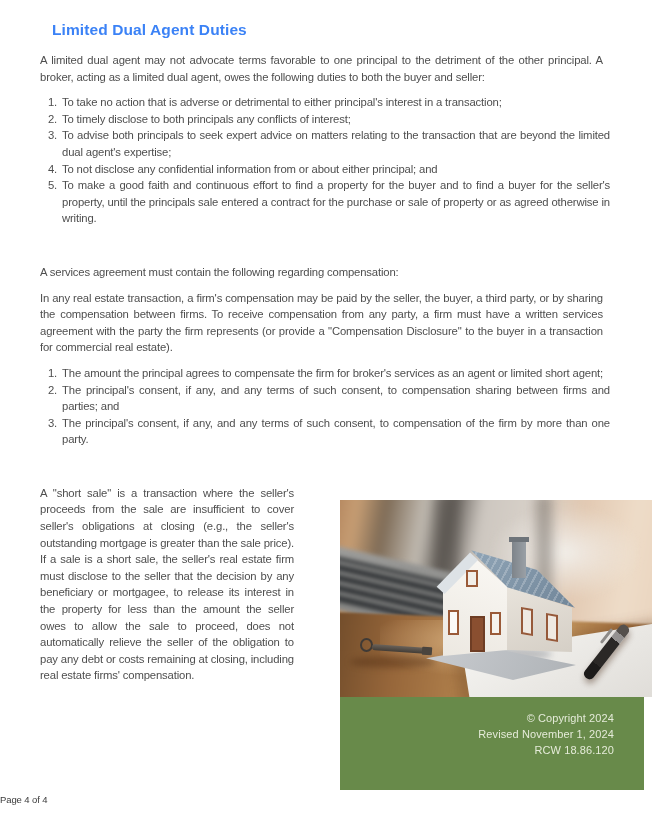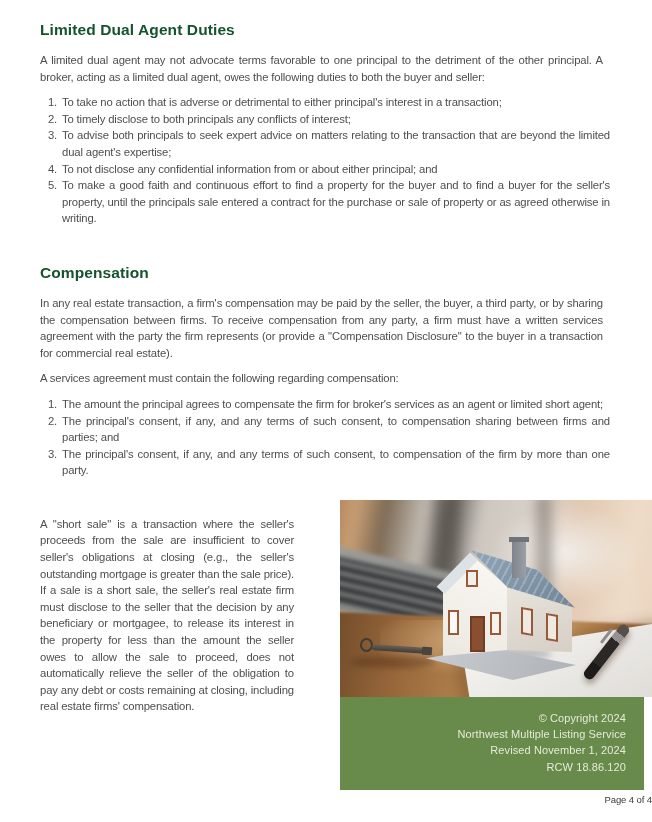--- a/index.html
+++ b/index.html
@@ -1,21 +1,21 @@
 <!DOCTYPE html>
 <html><head>
 <meta charset="utf-8">
 <style>
   * { margin:0; padding:0; box-sizing:border-box; }
   html,body { width:652px; height:822px; background:#ffffff; }
   body { font-family:"Liberation Sans", sans-serif; position:relative; overflow:hidden; }
 
   .content { position:absolute; left:40px; top:21px; width:570px; color:#4e4e4e; }
 
-  h2 { font-size:15.5px; font-weight:bold; color:#14532d; margin:0 0 13px 0; letter-spacing:.1px; }
+  h2 { font-size:15.5px; font-weight:bold; color:#3b82f6; margin:0 0 13px 12px; letter-spacing:.1px; }
   .sec { margin-top:37px; }
   .sec:first-child { margin-top:0; }
 
   p, ol { font-size:11.3px; line-height:16.6px; letter-spacing:-0.15px; text-align:justify; color:#4e4e4e; }
   p { margin:0 7px 9px 0; }
   ol { margin:0; padding-left:20px; }
   ol li { padding-left:2px; }
 
   .narrow { width:254px; }
 
@@ -82,46 +82,45 @@
   .h-chimney { left:86px; top:6px; width:14px; height:38px; background:linear-gradient(90deg,#7e848a,#9aa0a6); }
   .h-chimney-cap { left:83px; top:3px; width:20px; height:5px; background:#6e747a; }
   .h-gablewin { left:40px; top:36px; width:12px; height:17px; border:2px solid #9a5a38; background:#f2eee8; }
   .h-door { left:44px; top:82px; width:15px; height:36px; background:#8a4f30; border:2px solid #6e3d24; }
   .h-win1 { left:22px; top:76px; width:11px; height:25px; border:2px solid #9a5a38; background:#fbfaf8; }
   .h-win2 { left:64px; top:78px; width:11px; height:23px; border:2px solid #9a5a38; background:#f6f3ee; }
   .h-swin1 { left:95px; top:74px; width:12px; height:27px; border:2px solid #96593a; background:#efe9e2; transform:skewY(10deg); }
   .h-swin2 { left:120px; top:80px; width:12px; height:27px; border:2px solid #96593a; background:#efe9e2; transform:skewY(10deg); }
 
   .copyright { width:304px; height:93px; background:#688a4a; color:#e5ebd9; text-align:right;
-    padding:13px 18px 0 0; font-size:11px; line-height:16.2px; letter-spacing:.1px; }
+    padding:13px 30px 0 0; font-size:11px; line-height:16.2px; letter-spacing:.1px; }
 
-  .page-footer { position:absolute; left:0; top:794px; width:652px; text-align:right;
+  .page-footer { position:absolute; left:0; top:794px; width:652px; text-align:left;
     font-size:9.5px; color:#3b3b3b; letter-spacing:-0.1px; }
 </style>
 </head>
 <body>
 
 <div class="content">
 
   <div class="sec">
     <h2>Limited Dual Agent Duties</h2>
     <p>A limited dual agent may not advocate terms favorable to one principal to the detriment of the other principal. A broker, acting as a limited dual agent, owes the following duties to both the buyer and seller:</p>
     <ol>
       <li>To take no action that is adverse or detrimental to either principal's interest in a transaction;</li>
       <li>To timely disclose to both principals any conflicts of interest;</li>
       <li>To advise both principals to seek expert advice on matters relating to the transaction that are beyond the limited dual agent's expertise;</li>
       <li>To not disclose any confidential information from or about either principal; and</li>
       <li>To make a good faith and continuous effort to find a property for the buyer and to find a buyer for the seller's property, until the principals sale entered a contract for the purchase or sale of property or as agreed otherwise in writing.</li>
     </ol>
   </div>
 
   <div class="sec">
-    <h2>Compensation</h2>
+    <p>A services agreement must contain the following regarding compensation:</p>
     <p>In any real estate transaction, a firm's compensation may be paid by the seller, the buyer, a third party, or by sharing the compensation between firms. To receive compensation from any party, a firm must have a written services agreement with the party the firm represents (or provide a "Compensation Disclosure" to the buyer in a transaction for commercial real estate).</p>
-    <p>A services agreement must contain the following regarding compensation:</p>
     <ol>
       <li>The amount the principal agrees to compensate the firm for broker's services as an agent or limited short agent;</li>
       <li>The principal's consent, if any, and any terms of such consent, to compensation sharing between firms and parties; and</li>
       <li>The principal's consent, if any, and any terms of such consent, to compensation of the firm by more than one party.</li>
     </ol>
   </div>
 
   <div class="sec">
     <p class="narrow">A "short sale" is a transaction where the seller's proceeds from the sale are insufficient to cover seller's obligations at closing (e.g., the seller's outstanding mortgage is greater than the sale price). If a sale is a short sale, the seller's real estate firm must disclose to the seller that the decision by any beneficiary or mortgagee, to release its interest in the property for less than the amount the seller owes to allow the sale to proceed, does not automatically relieve the seller of the obligation to pay any debt or costs remaining at closing, including real estate firms' compensation.</p>
   </div>
@@ -160,19 +159,18 @@
       <div class="hp h-gablewin"></div>
       <div class="hp h-win1"></div>
       <div class="hp h-door"></div>
       <div class="hp h-win2"></div>
       <div class="hp h-swin1"></div>
       <div class="hp h-swin2"></div>
     </div>
   </div>
   <div class="copyright">
     <div>© Copyright 2024</div>
-    <div>Northwest Multiple Listing Service</div>
     <div>Revised November 1, 2024</div>
     <div>RCW 18.86.120</div>
   </div>
 </div>
 
 <div class="page-footer">Page 4 of 4</div>
 
 </body></html>

